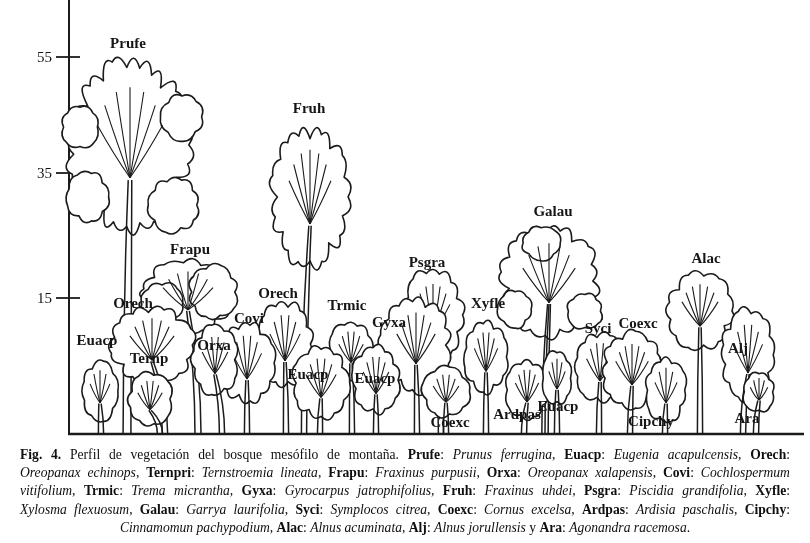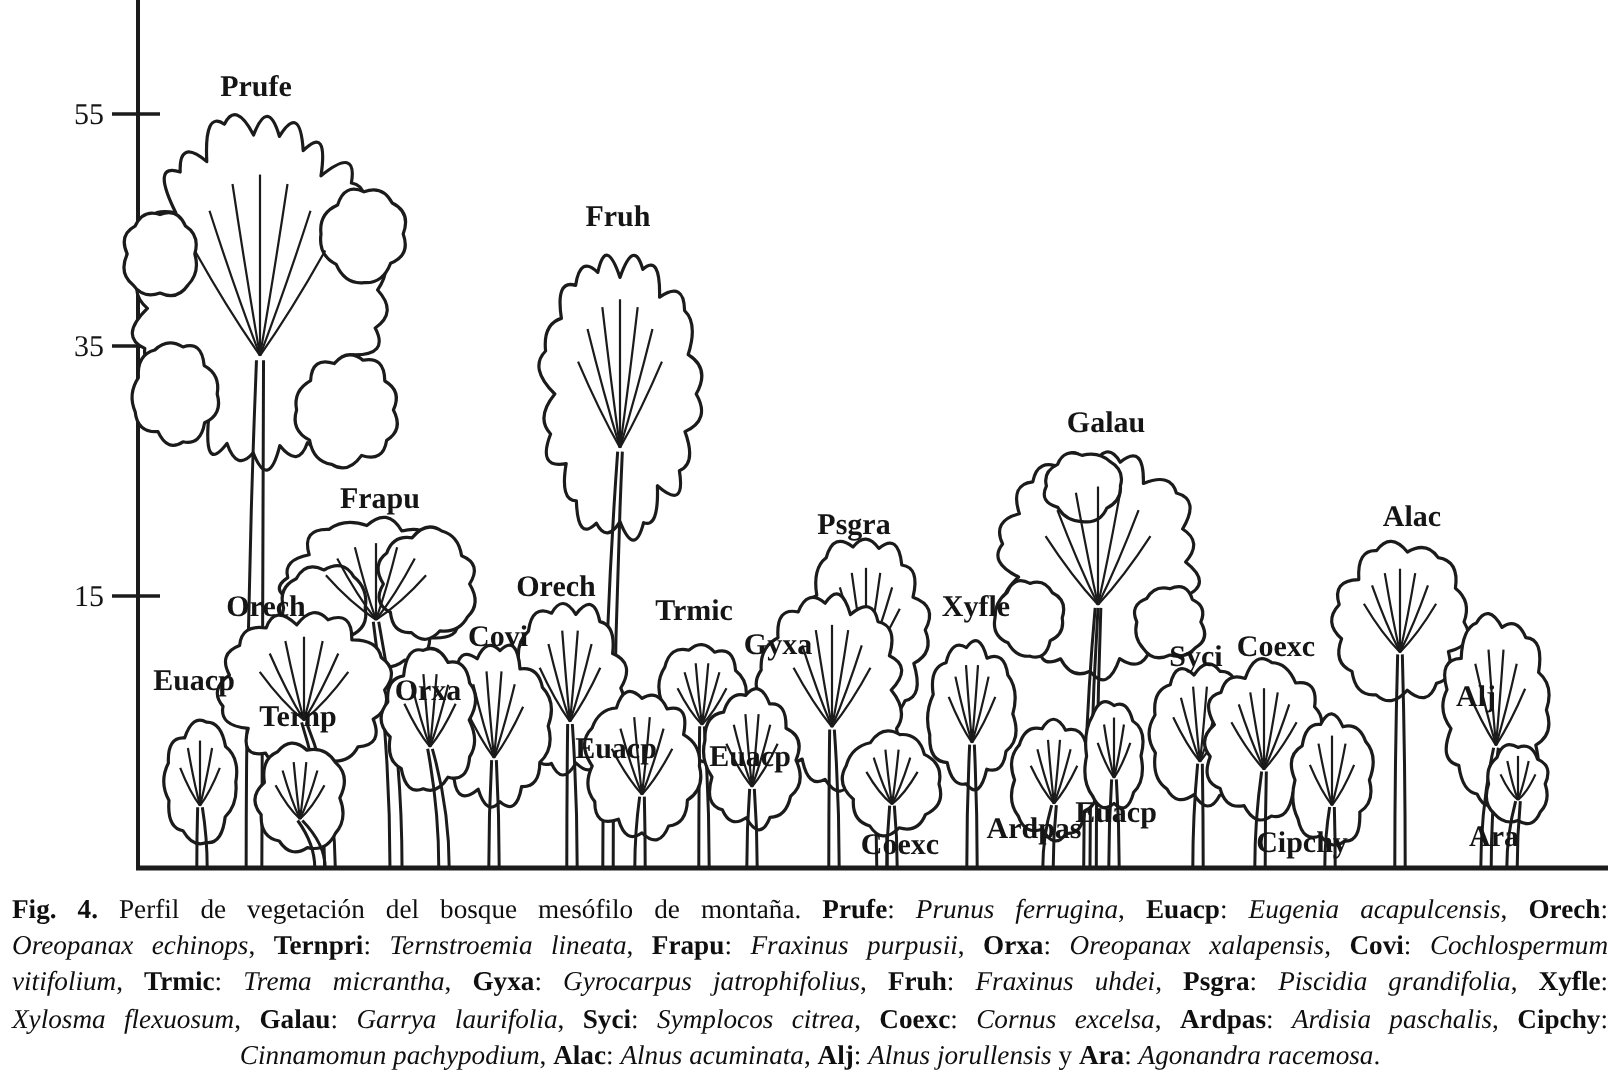--- a/index.html
+++ b/index.html
@@ -1,21 +1,21 @@
 <!DOCTYPE html>
 <html><head>
 <meta charset="utf-8">
 <style>
   html,body{margin:0;padding:0;background:#fff;}
   .page{position:relative;width:810px;height:543px;background:#ffffff;overflow:hidden;
         font-family:"Liberation Serif","DejaVu Serif",serif;color:#111;}
   svg{display:block;}
   .tree-label{font-family:"Liberation Serif","DejaVu Serif",serif;font-size:15px;font-weight:600;fill:#151515;}
   .tick-label{font-family:"Liberation Serif","DejaVu Serif",serif;font-size:15px;fill:#151515;}
-  .caption{font-size:13.6px;line-height:18.2px;color:#0f0f0f;padding:0 6px;margin-top:5px;}
+  .caption{font-size:13.6px;line-height:18.2px;color:#0f0f0f;padding:0 20px;margin-top:5px;}
   .cap-line{text-align:justify;text-align-last:justify;white-space:normal;}
   .cap-line.center{text-align:left;text-align-last:center;}
   .s-b{font-weight:bold;}
   .s-i{font-style:italic;}
   .s-n{font-style:normal;font-weight:normal;}
 </style>
 </head>
 <body>
 
 <div class="page">

